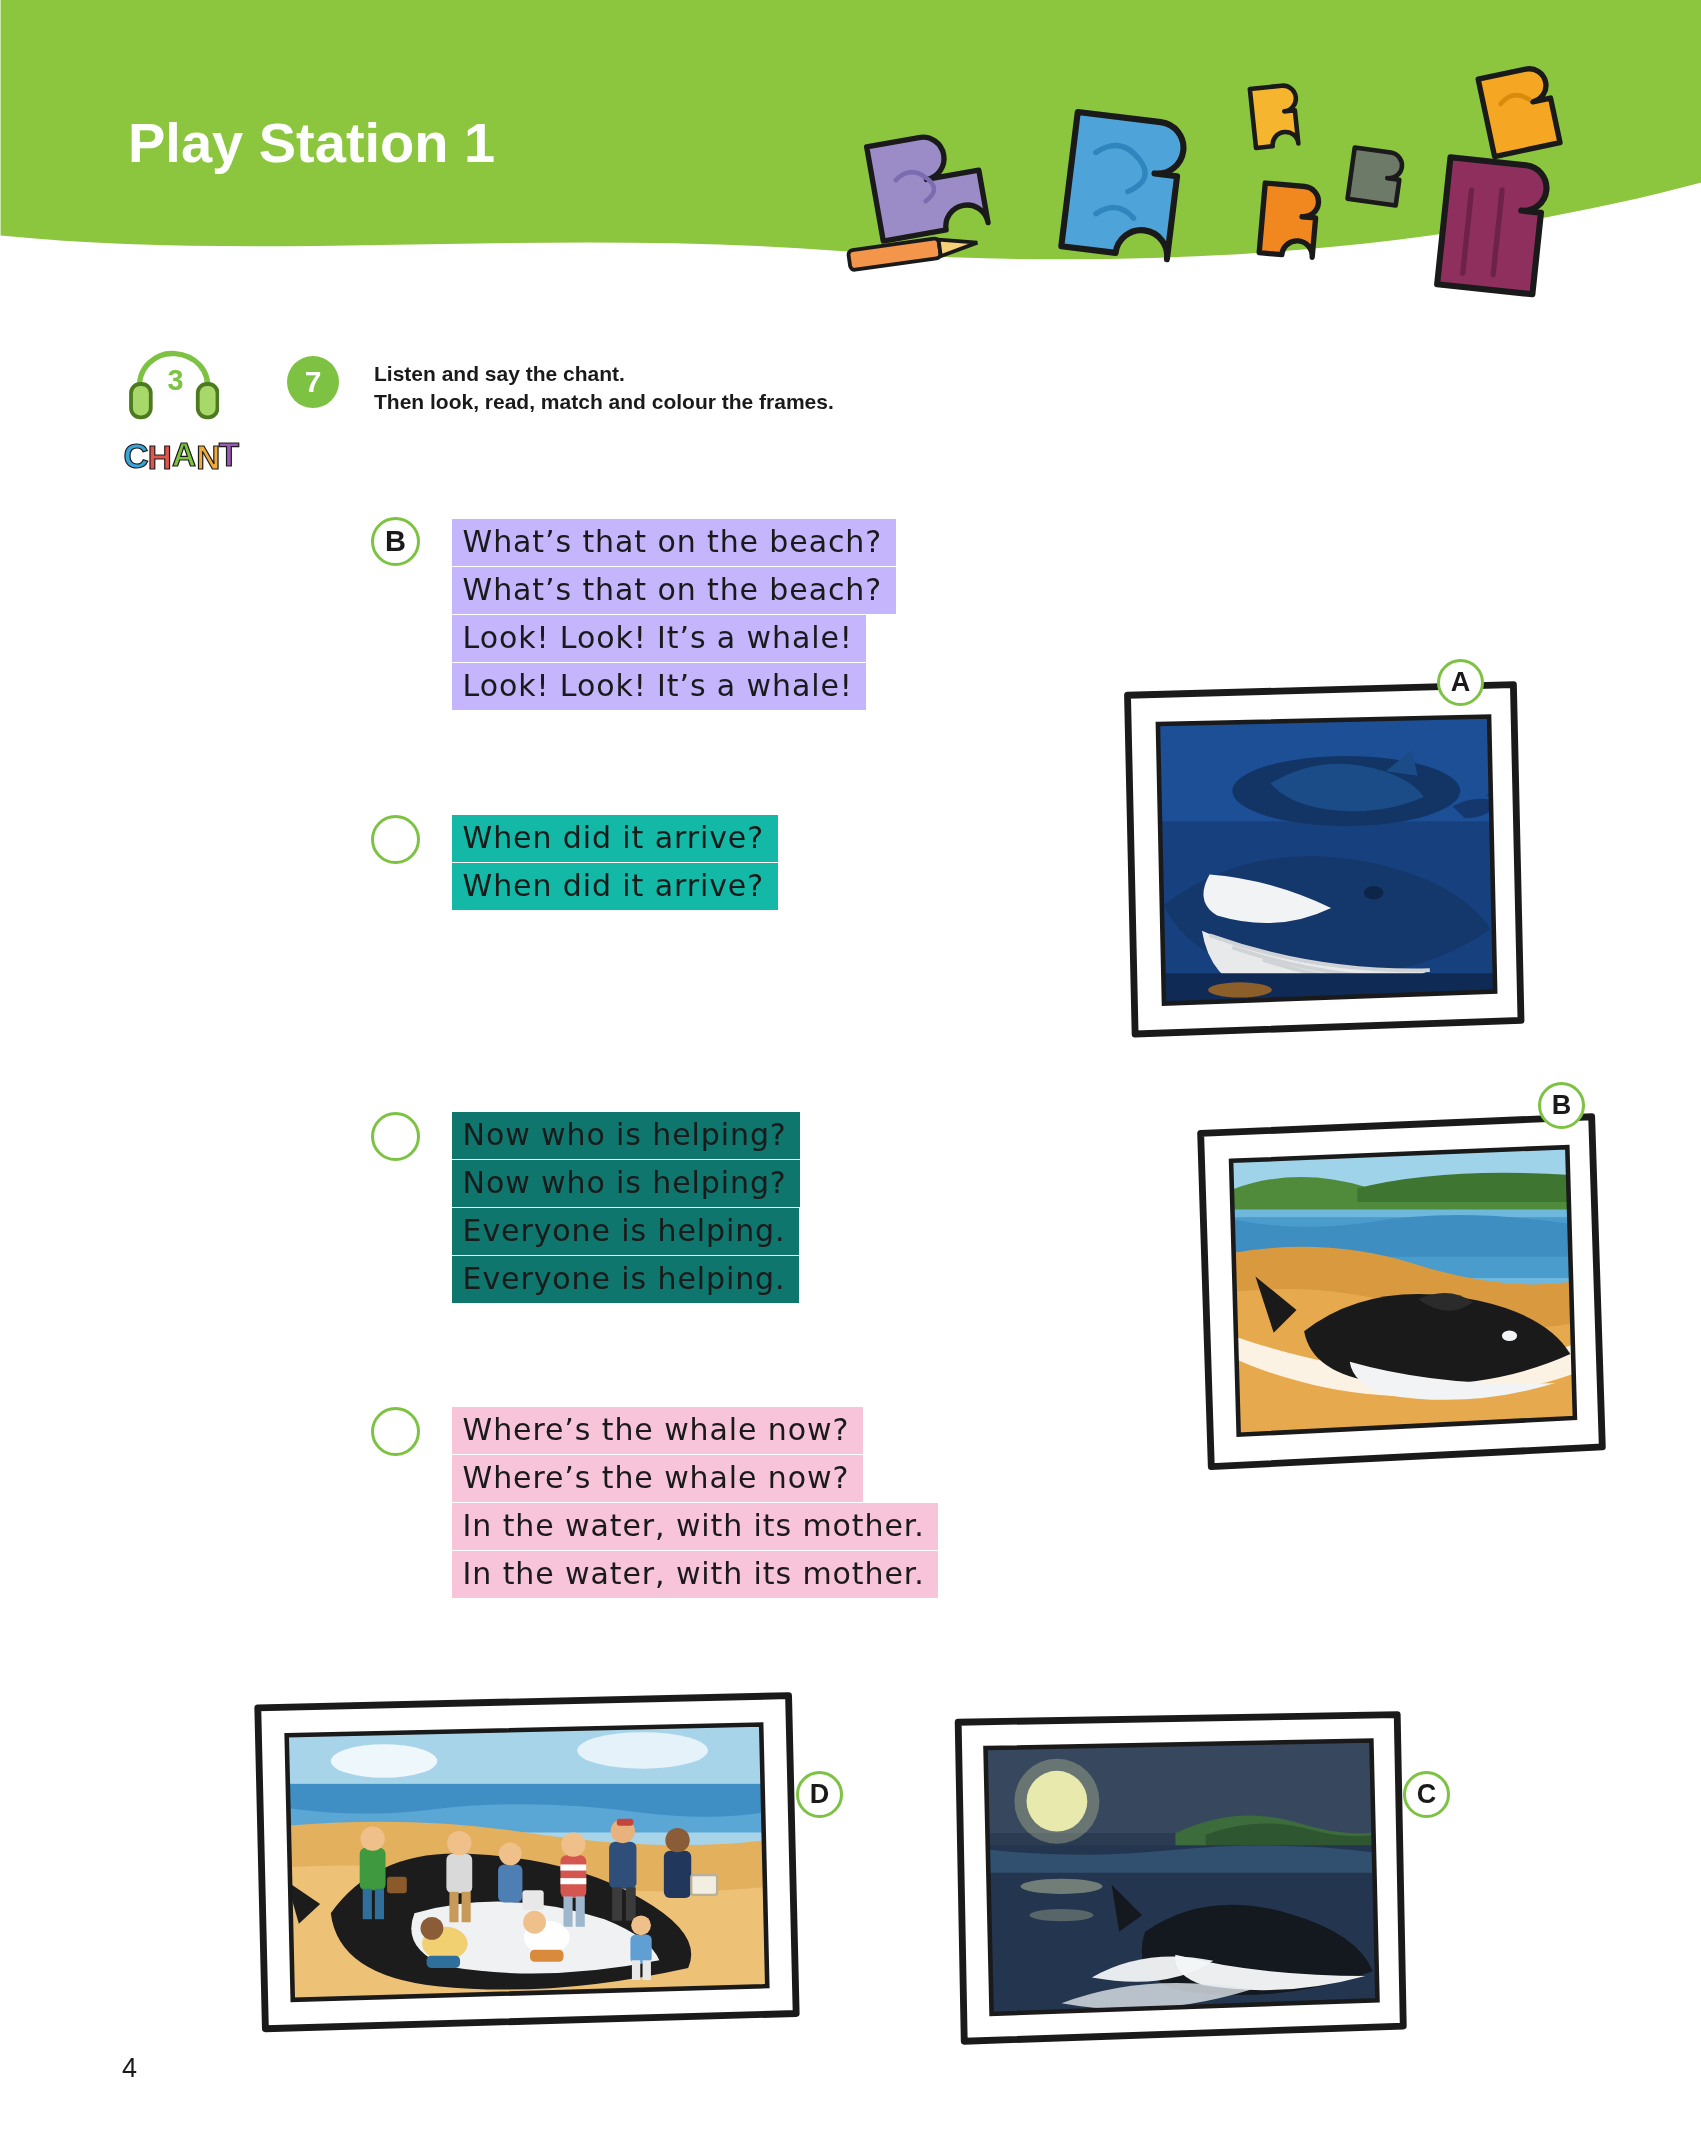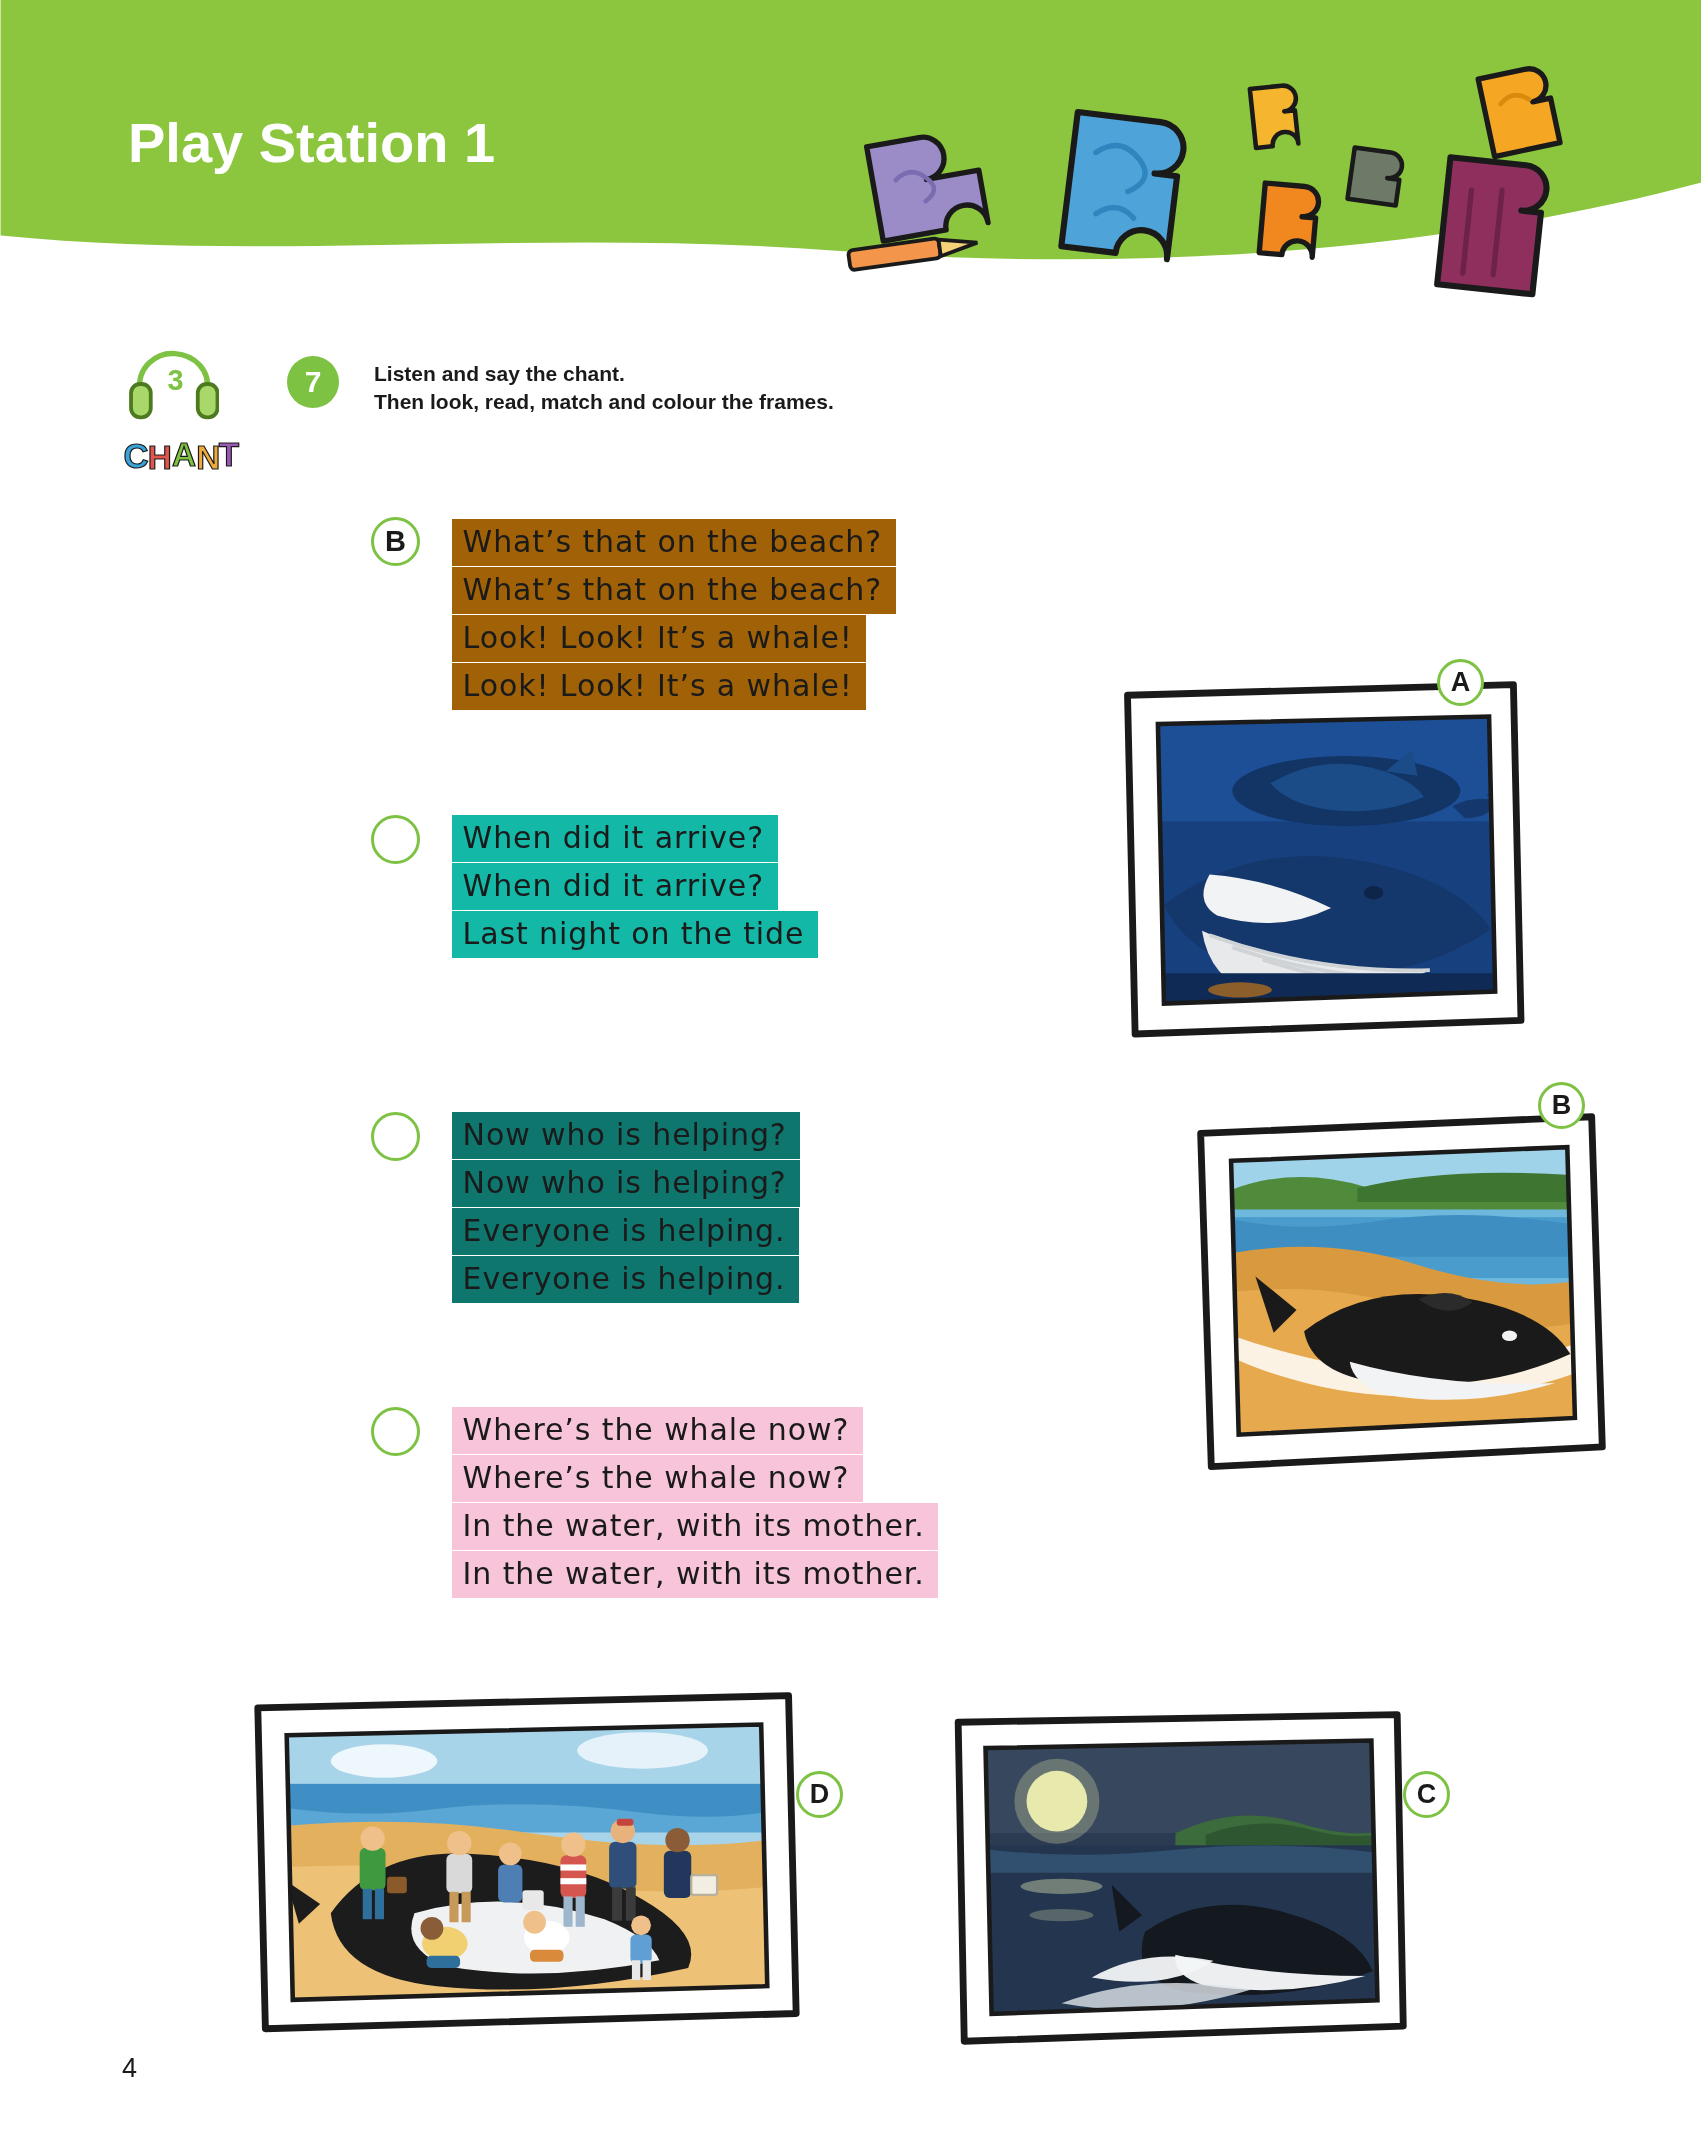--- a/index.html
+++ b/index.html
@@ -98,21 +98,21 @@
     line-height: 1.0;
   }
   .verse-lines .line {
     display: inline-block;
     padding: 8.4px 13.7px 8.4px 10.6px;
     letter-spacing: 0.9px;
     white-space: nowrap;
   }
   .verse-lines .lwrap { display: block; height: 48px; }
 
-  .c-blue   { background: #a16207; }
+  .c-blue   { background: #c4b5fd; }
   .c-orange { background: #14b8a6; }
   .c-green  { background: #0f766e; }
   .c-pink   { background: #f7c4da; text-align: center; }
 
   
   .frame {
     position: absolute;
   }
   .frame-letter {
     position: absolute;
@@ -218,21 +218,20 @@
   <span class="lwrap"><span class="line c-blue">What’s that on the beach?</span></span>
   <span class="lwrap"><span class="line c-blue">What’s that on the beach?</span></span>
   <span class="lwrap"><span class="line c-blue">Look! Look! It’s a whale!</span></span>
   <span class="lwrap"><span class="line c-blue">Look! Look! It’s a whale!</span></span>
 </div>
 
 <div class="verse-bullet" style="left:371px; top:815px;"></div>
 <div class="verse-lines" style="left:452px; top:815px;">
   <span class="lwrap"><span class="line c-orange">When did it arrive?</span></span>
   <span class="lwrap"><span class="line c-orange">When did it arrive?</span></span>
-  <span class="lwrap"><span class="line c-orange">Last night on the tide</span></span>
 </div>
 
 <div class="verse-bullet" style="left:371px; top:1112px;"></div>
 <div class="verse-lines" style="left:452px; top:1112px;">
   <span class="lwrap"><span class="line c-green">Now who is helping?</span></span>
   <span class="lwrap"><span class="line c-green">Now who is helping?</span></span>
   <span class="lwrap"><span class="line c-green">Everyone is helping.</span></span>
   <span class="lwrap"><span class="line c-green">Everyone is helping.</span></span>
 </div>
 

